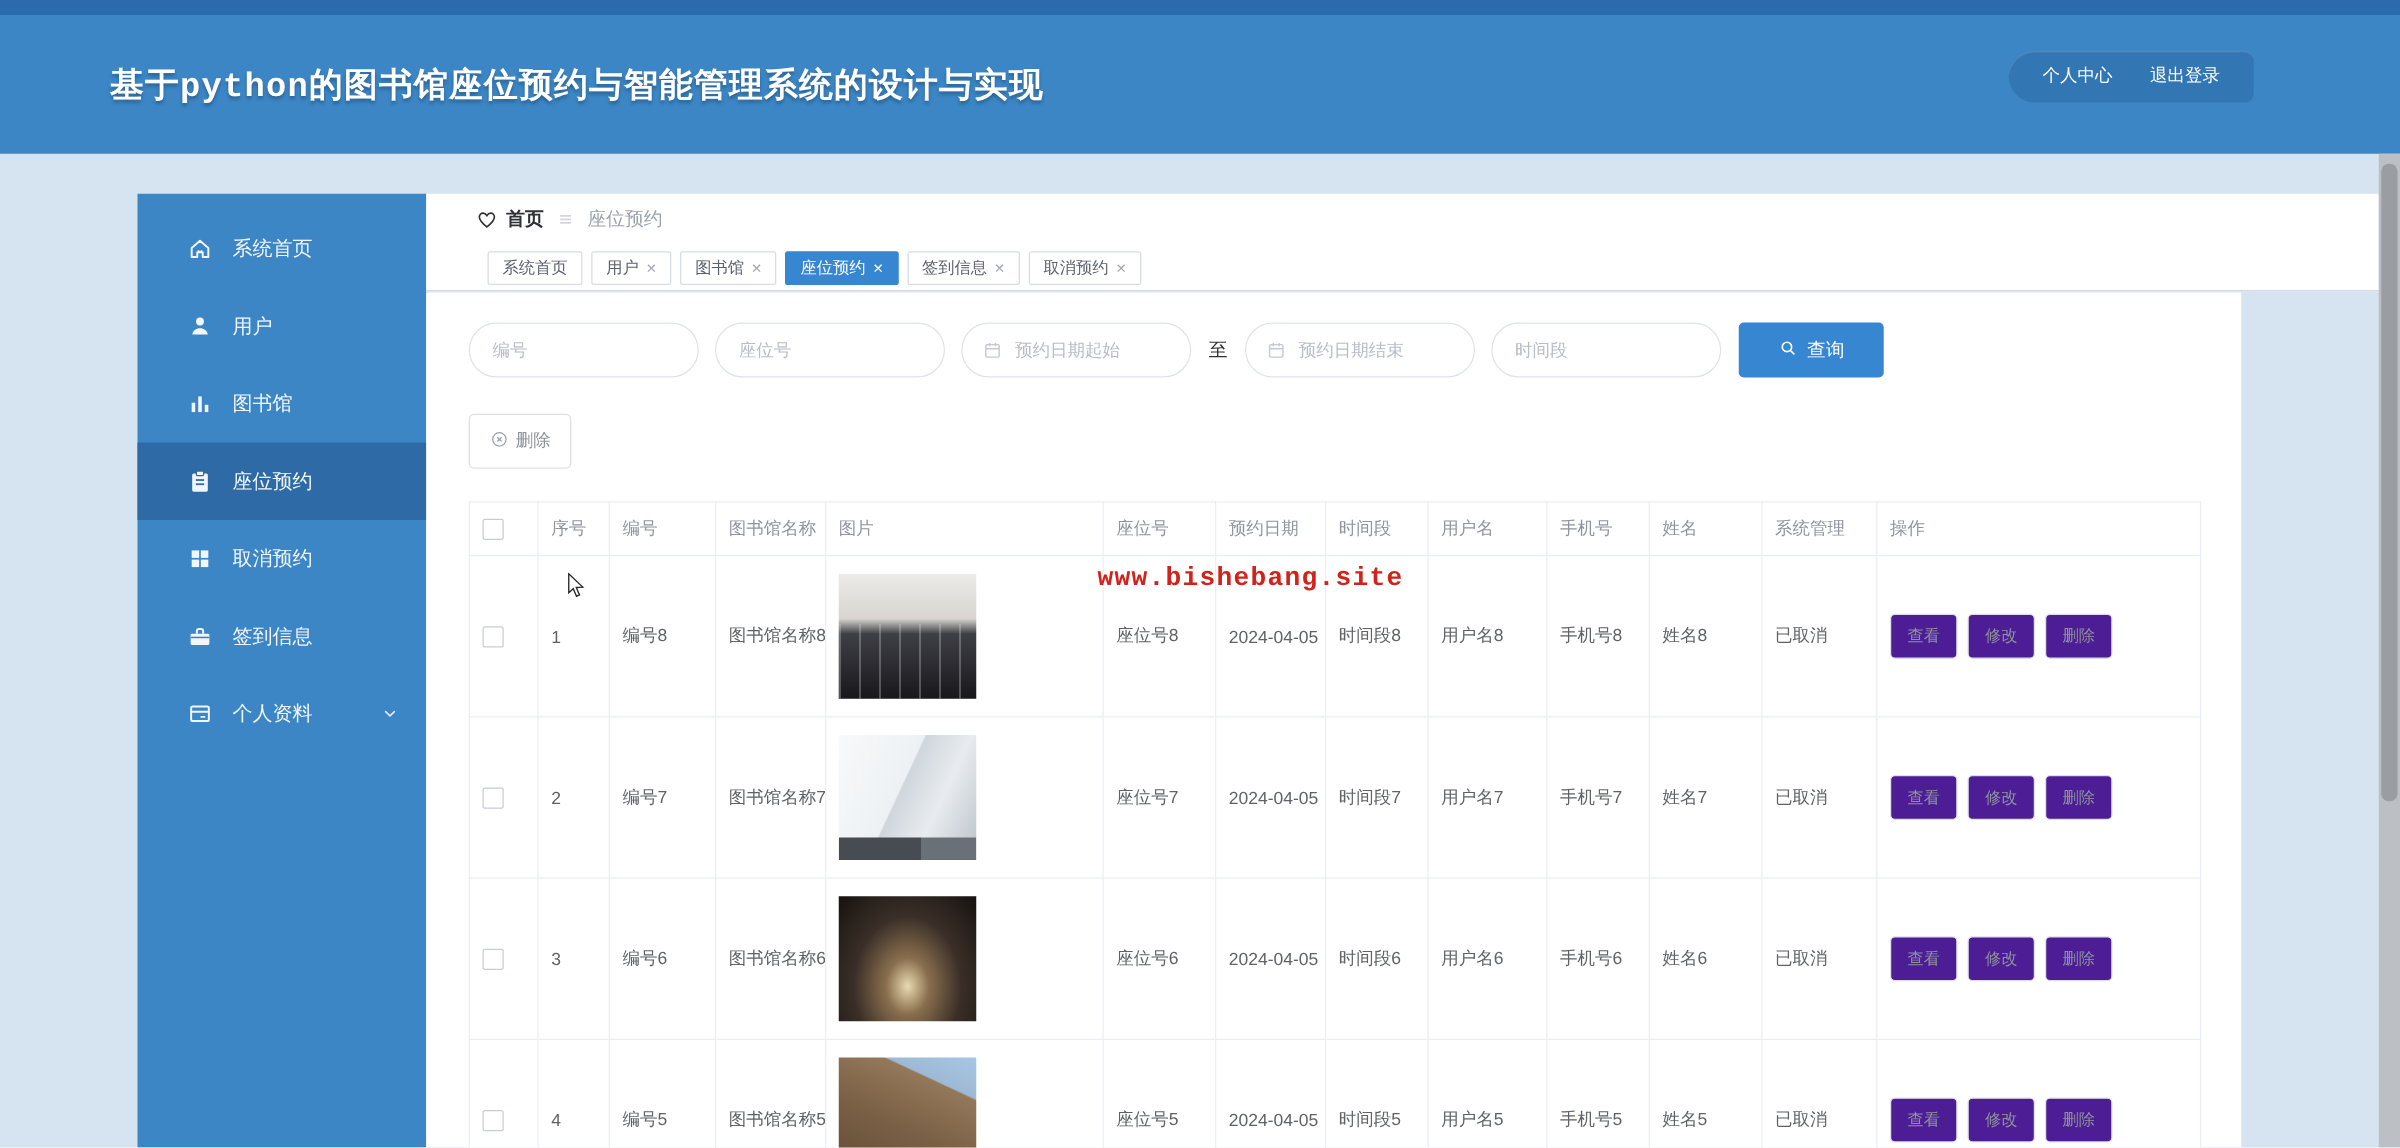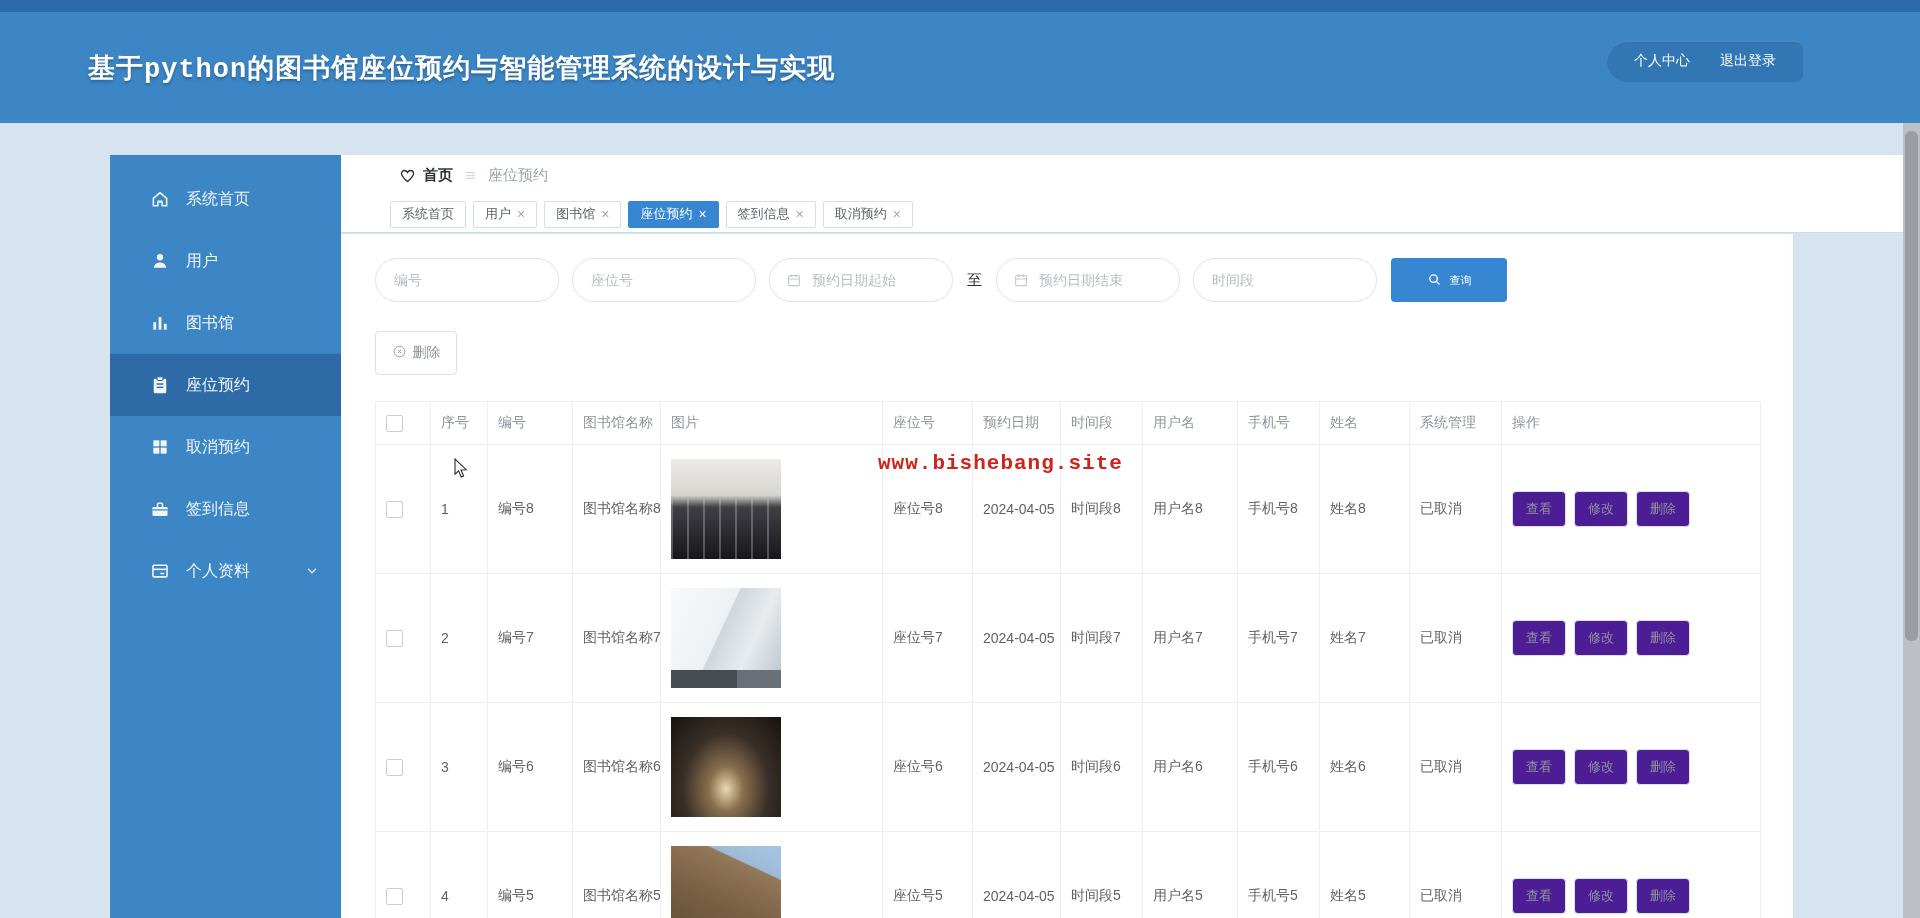--- a/index.html
+++ b/index.html
@@ -29,42 +29,42 @@
   .sidebar{position:absolute;left:110px;top:155px;width:231px;bottom:0;background:#3c86c6;padding-top:13px;box-sizing:border-box}
   .side-item{height:62px;display:flex;align-items:center;padding-left:40px;color:#f0f6fc;font-size:16px;cursor:pointer;box-sizing:border-box}
   .side-item.active{background:#2e6aa5}
   .side-icon{width:20px;height:20px;margin-right:16px;display:inline-flex;flex:0 0 auto}
   .side-icon svg{width:20px;height:20px}
   .side-label{white-space:nowrap}
   .chev{margin-left:auto;margin-right:22px;width:14px;height:14px;display:inline-flex;opacity:.9}
   .chev svg{width:14px;height:14px}
   
   .topbar{position:absolute;left:341px;top:155px;width:1562px;height:78px;background:#fff;border-bottom:1px solid #d3dae3;box-sizing:border-box}
-  .crumb-row{height:41px;display:flex;align-items:center;padding-left:58px}
+  .crumb-row{height:41px;display:flex;align-items:center;padding-left:40px}
   .crumb-heart{width:17px;height:17px;display:inline-flex;margin-right:7px}
   .crumb-heart svg{width:17px;height:17px}
   .crumb-home{font-weight:700;color:#2f3338;font-size:15px;cursor:pointer}
   .crumb-sep{width:15px;height:15px;display:inline-flex;margin:0 10px;opacity:.8}
   .crumb-sep svg{width:15px;height:15px}
   .crumb-current{color:#9aa3ad;font-size:15px}
   .tab-row{height:36px;display:flex;align-items:center;gap:7px;padding-left:49px}
   .tab{height:27px;display:inline-flex;align-items:center;gap:6px;padding:0 11px;border:1px solid #d8dce3;background:#fff;color:#5c626b;font-size:13px;border-radius:2px;cursor:pointer;box-sizing:border-box;white-space:nowrap}
   .tab .x{color:#a2a8b0;font-size:14px;line-height:1;cursor:pointer}
   .tab.active{background:#3786d1;border-color:#3786d1;color:#fff}
   .tab.active .x{color:#fff}
   
   .card{position:absolute;left:341px;top:234px;width:1452px;height:684px;background:#fff}
   .search-row{display:flex;align-items:center;gap:13px;padding:24px 0 0 34px}
   .pill{display:inline-flex;align-items:center;height:44px;border:1px solid #dfe3e9;border-radius:22px;padding:0 16px;box-sizing:border-box;background:#fff;width:184px}
   .pill .cal{width:16px;height:16px;display:inline-flex;margin-right:8px;flex:0 0 auto}
   .pill .cal svg{width:16px;height:16px}
   .pill input{border:none;outline:none;width:100%;font-size:14px;color:#5c626b;font-family:inherit;background:transparent}
   .pill input::placeholder{color:#b7bdc6}
   .to-label{color:#303133;font-size:15px;margin:0 1px}
-  .query-btn{height:44px;width:116px;margin-left:1px;background:#3786d1;color:#fff;border:none;border-radius:4px;font-size:11px;display:inline-flex;align-items:center;justify-content:center;gap:8px;cursor:pointer;font-family:inherit}
+  .query-btn{height:44px;width:116px;margin-left:1px;background:#3786d1;color:#fff;border:none;border-radius:4px;font-size:15px;display:inline-flex;align-items:center;justify-content:center;gap:8px;cursor:pointer;font-family:inherit}
   .query-btn svg{width:15px;height:15px}
   .toolbar-row{padding:29px 0 0 34px}
   .delete-btn{height:44px;width:82px;background:#fff;border:1px solid #dcdfe6;border-radius:4px;color:#8d939c;font-size:14px;display:inline-flex;align-items:center;justify-content:center;gap:6px;cursor:pointer;font-family:inherit}
   .delete-btn svg{width:15px;height:15px}
   
   .table-wrap{margin:26px 34px 0 34px}
   table{border-collapse:collapse;table-layout:fixed;width:1385px}
   th,td{border:1px solid #ebeef5;padding:0 0 0 10px;text-align:left;box-sizing:border-box;overflow:hidden;white-space:nowrap}
   th{height:43px;color:#8f959e;font-weight:400;font-size:14px;background:#fff}
   td{height:129px;color:#606266;font-size:14px;background:#fff}

